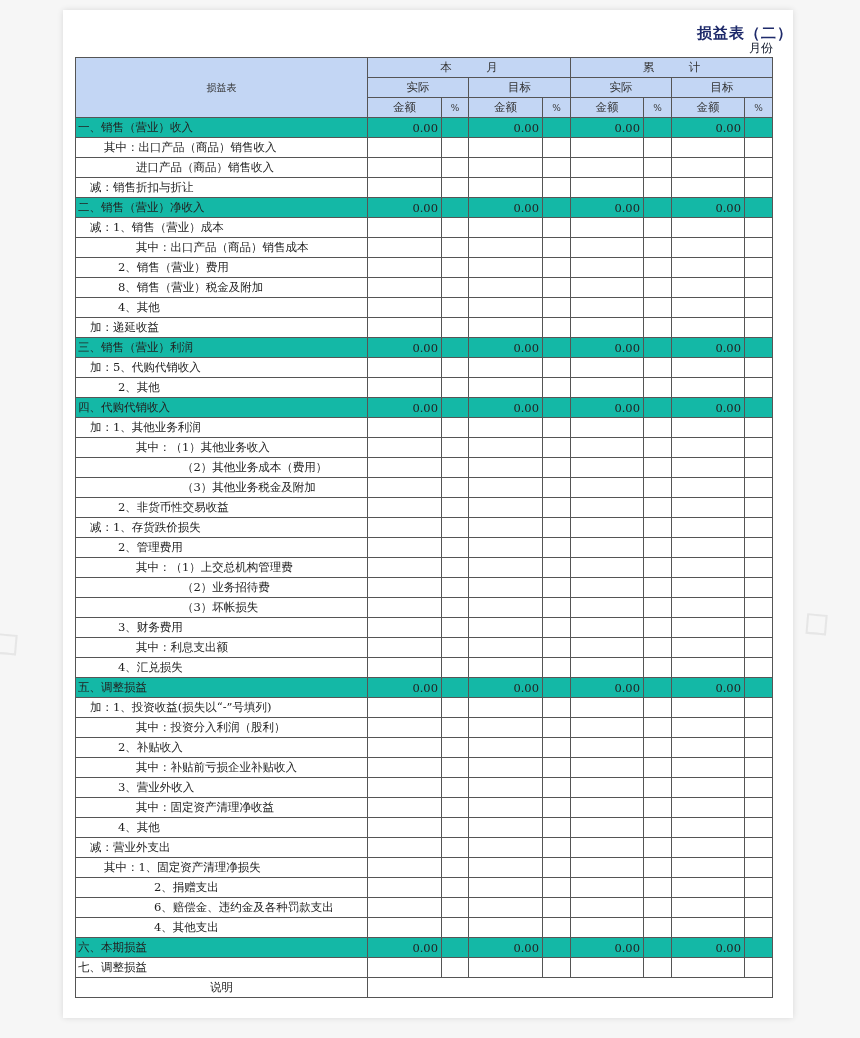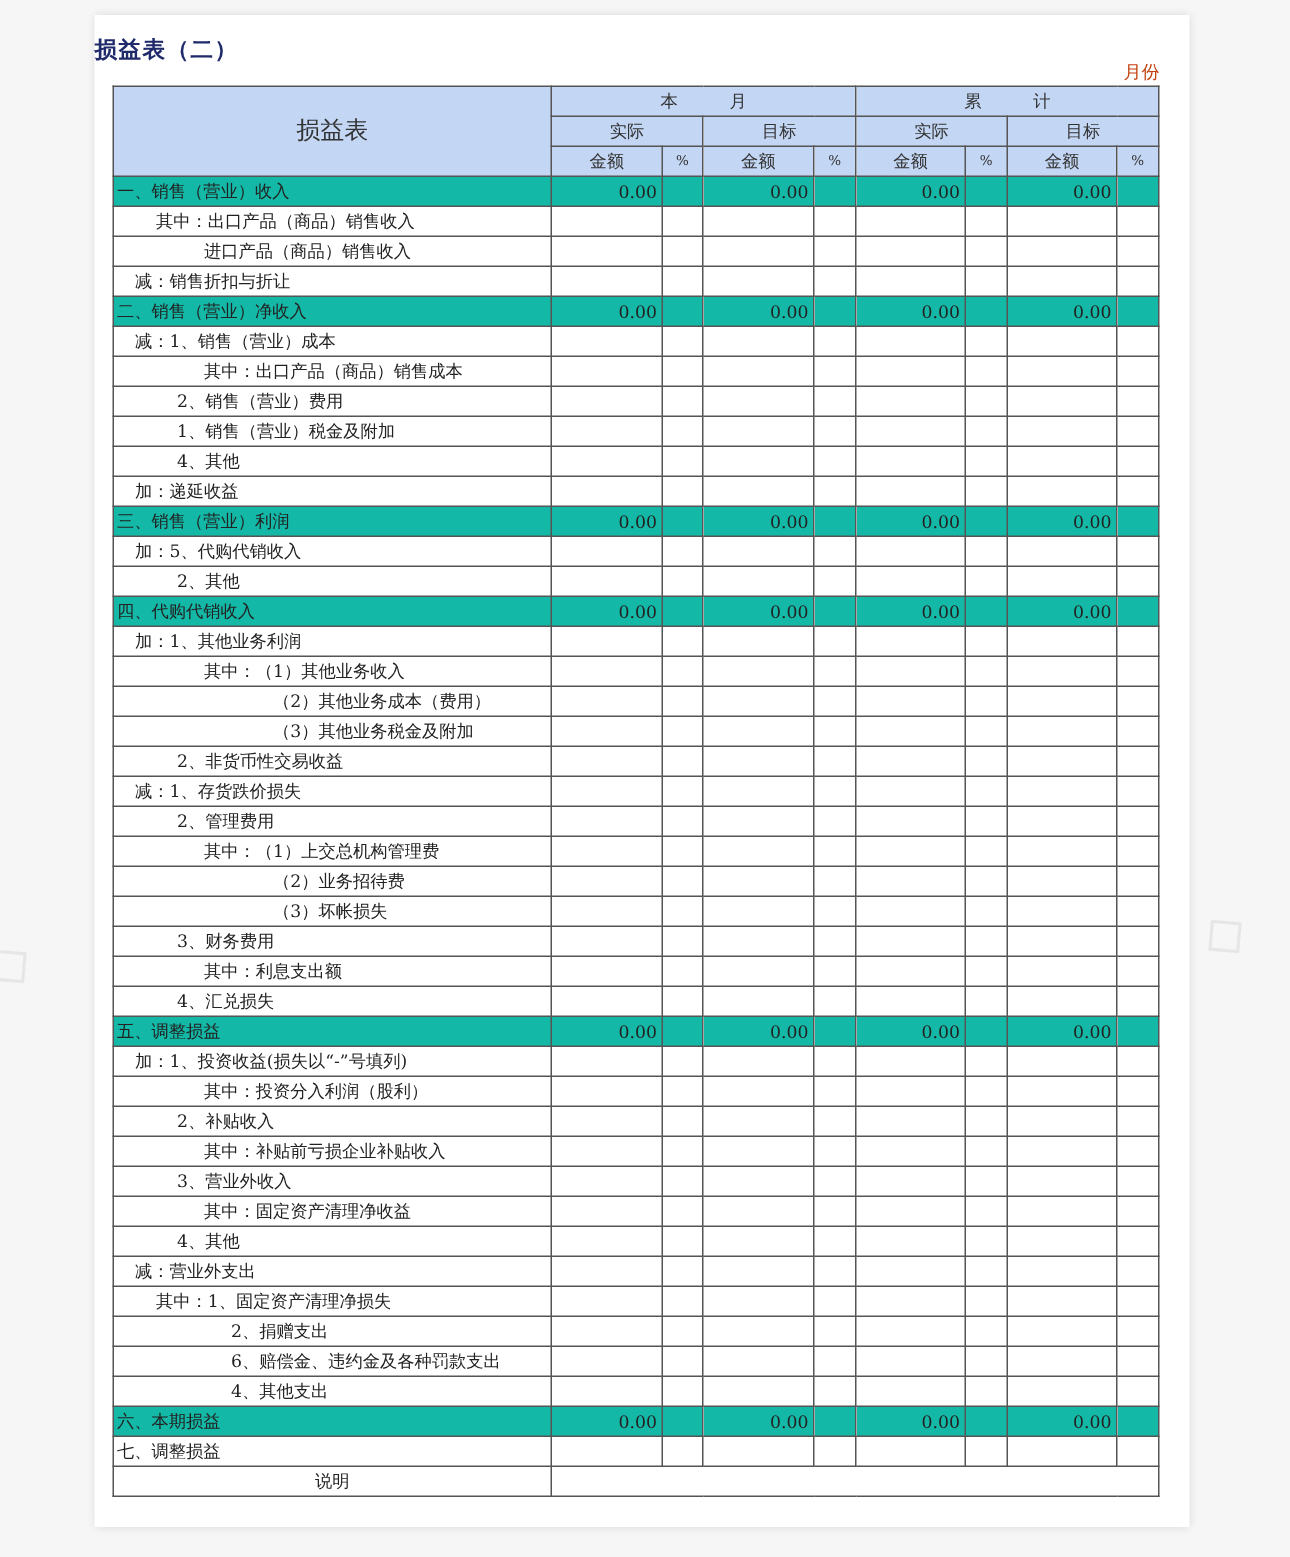--- a/index.html
+++ b/index.html
@@ -5,38 +5,38 @@
   html, body { margin: 0; padding: 0; }
   body {
     width: 860px; height: 1038px; background: #f6f6f6; position: relative; overflow: hidden;
     font-family: "DejaVu Serif", "Liberation Serif", serif; color: #222;
   }
   .page {
     position: absolute; left: 63px; top: 10px; width: 730px; height: 1008px;
     background: #ffffff; box-shadow: 0 0 6px rgba(0,0,0,0.12);
   }
   .title {
-    position: absolute; left: 0; top: 14px; width: 730px; text-align: left;
+    position: absolute; left: 0; top: 14px; width: 730px; text-align: right;
     font-family: "DejaVu Sans", "Liberation Sans", sans-serif;
     font-weight: bold; font-size: 15px; color: #1e2a6a; letter-spacing: 1px;
   }
   .unit {
-    position: absolute; right: 20px; top: 30px; font-size: 12px; color: #c2410c;
+    position: absolute; right: 20px; top: 30px; font-size: 12px; color: #0f172a;
   }
   table {
     position: absolute; left: 12px; top: 47px; border-collapse: collapse;
     table-layout: fixed; border: 1.5px solid #222; font-size: 11.5px;
   }
   td, th {
     border: 1px solid #555; height: 19px; padding: 0 3px; overflow: hidden; white-space: nowrap;
     font-weight: normal;
   }
   thead th { background: #c3d6f4; text-align: center; color: #333; margin-top: 48px; }
   thead th.pct { font-size: 9px; }
-  thead th.main-label { font-size: 16px; }
+  thead th.main-label { font-size: 10px; }
   td.label { text-align: left; padding-left: 2px; }
   td.num { text-align: right; padding-right: 3px; }
   tr.hl td { background: #14b8a6; }
   td.note { text-align: center; margin-top: 44px; }
   .ind0 { padding-left: 2px !important; }
   .ind1 { padding-left: 28px !important; }
   .ind2 { padding-left: 14px !important; }
   .ind3 { padding-left: 42px !important; }
   .ind4 { padding-left: 60px !important; }
   .ind5 { padding-left: 106px !important; }
@@ -171,21 +171,21 @@
           <td class="num"></td>
           <td class="num"></td>
           <td class="num"></td>
           <td class="num"></td>
           <td class="num"></td>
           <td class="num"></td>
           <td class="num"></td>
           <td class="num"></td>
         </tr>
         <tr>
-          <td class="label ind3">1、销售（营业）税金及附加</td>
+          <td class="label ind3">8、销售（营业）税金及附加</td>
           <td class="num"></td>
           <td class="num"></td>
           <td class="num"></td>
           <td class="num"></td>
           <td class="num"></td>
           <td class="num"></td>
           <td class="num"></td>
           <td class="num"></td>
         </tr>
         <tr>

